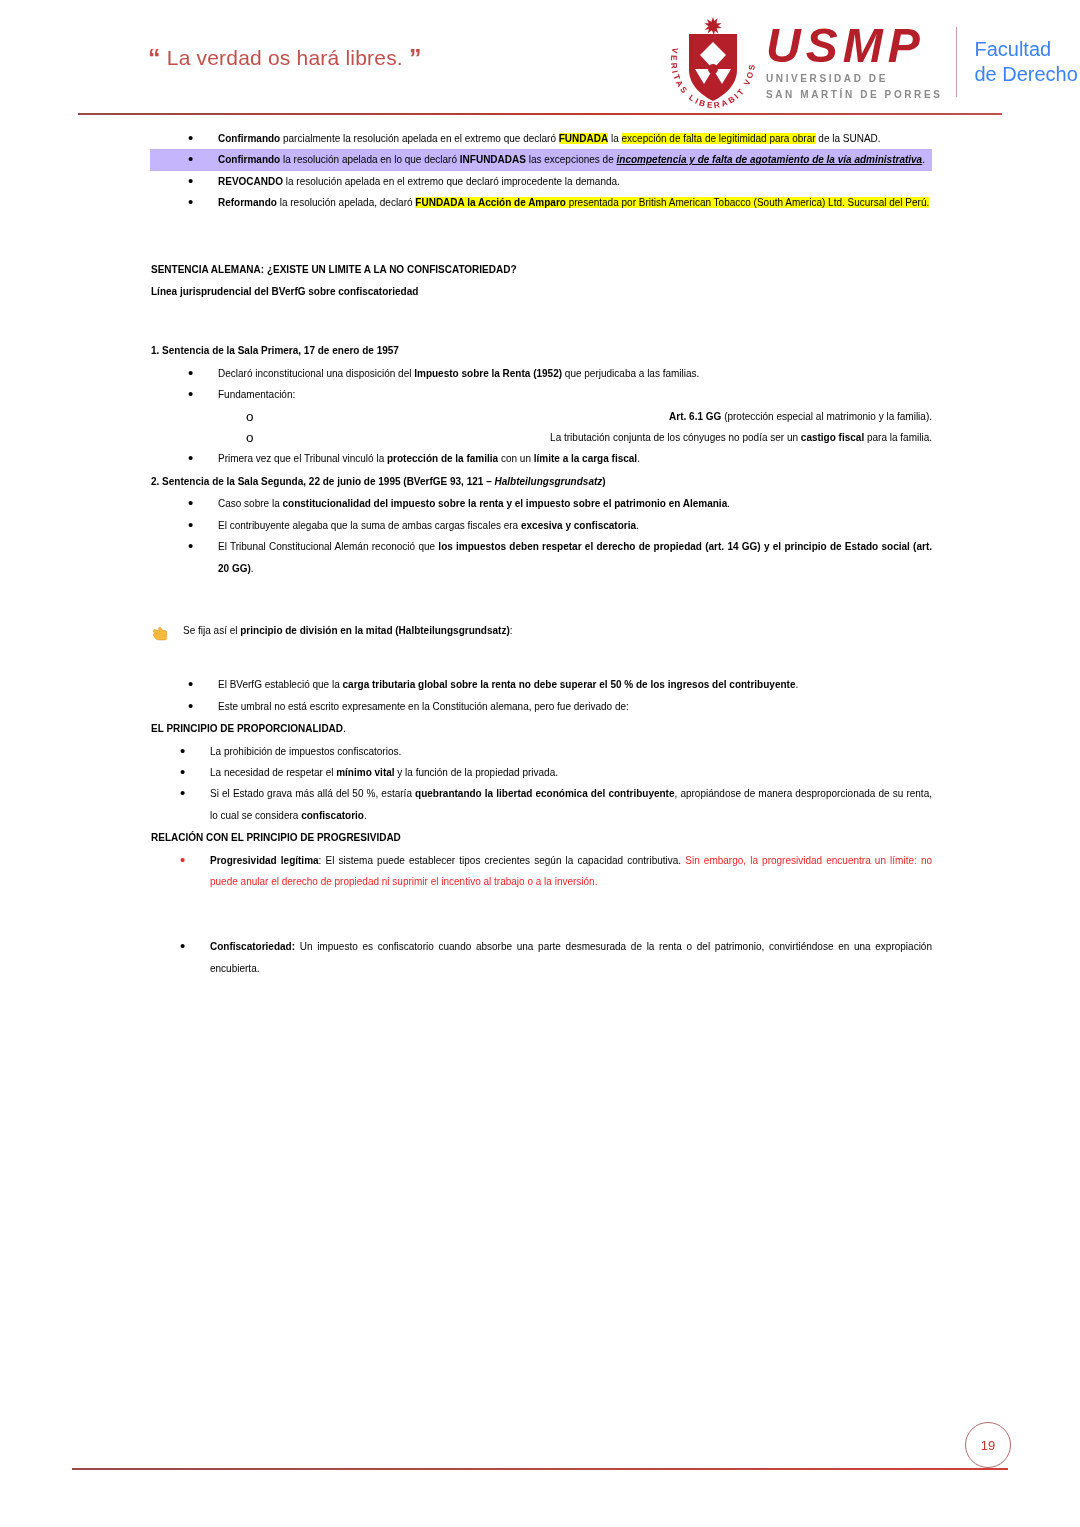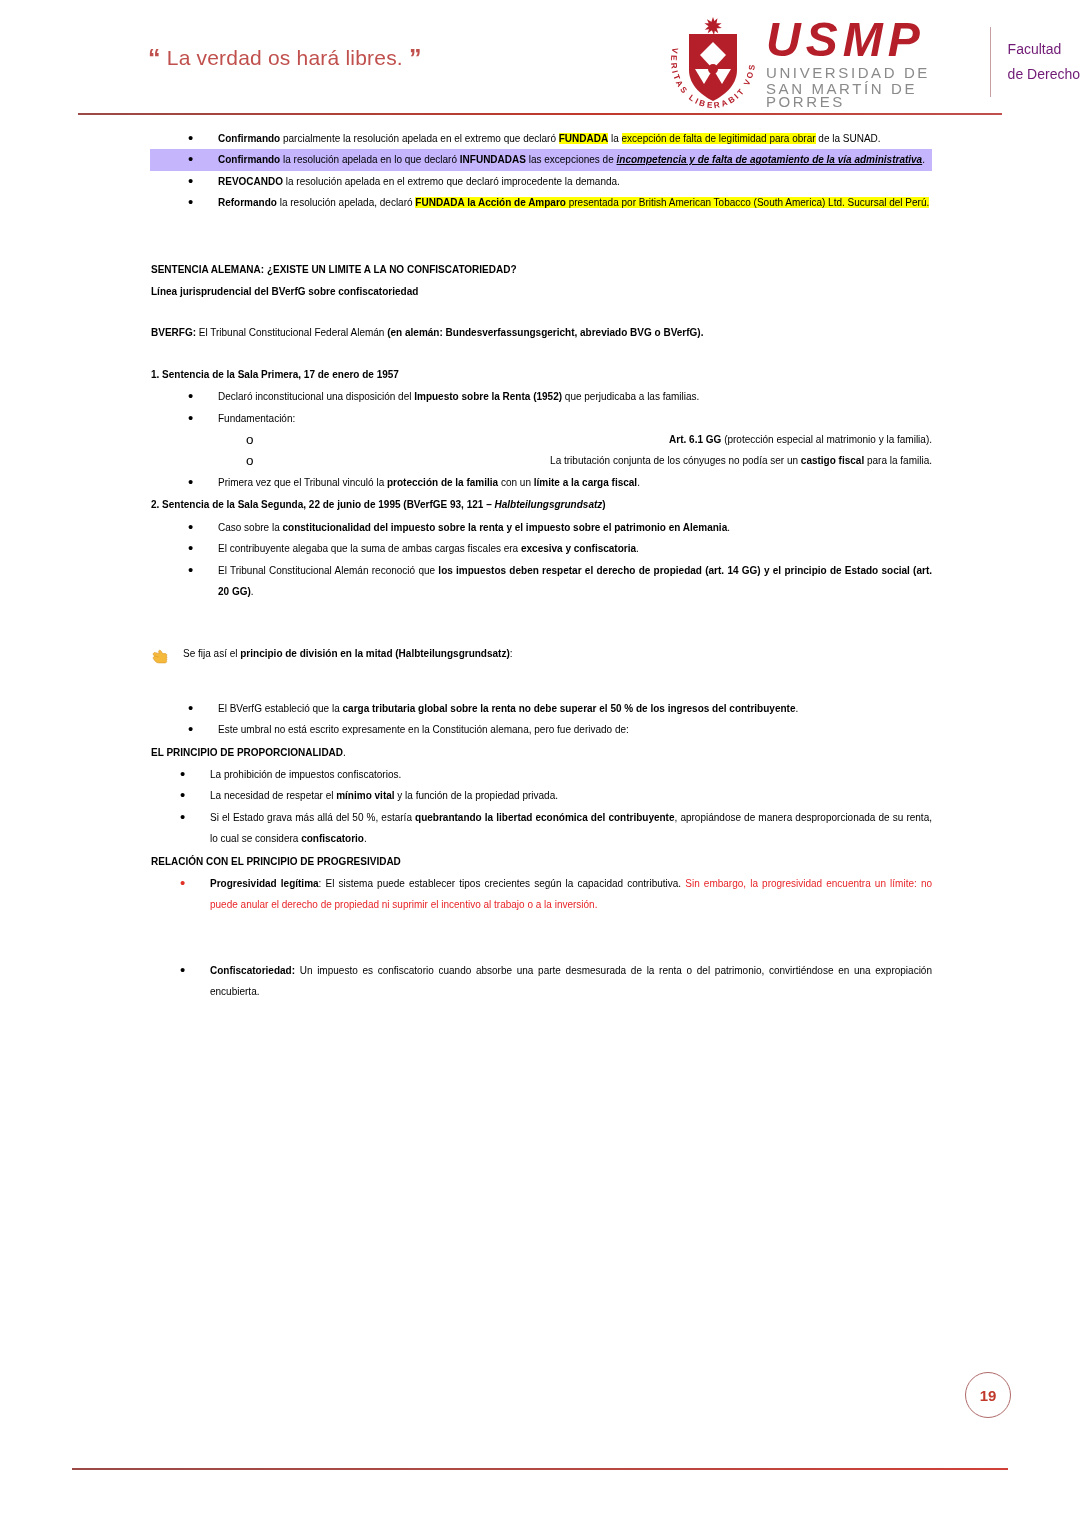--- a/index.html
+++ b/index.html
@@ -65,36 +65,36 @@
   }
   .usmp-big {
     font-size: 48px;
     font-weight: bold;
     color: #b51f2a;
     letter-spacing: 5px;
     line-height: 46px;
     font-style: italic;
   }
   .usmp-sub {
-    font-size: 15px;
+    font-size: 10px;
     color: #8a8a8a;
     letter-spacing: 2.6px;
     line-height: 13px;
-    font-weight: normal;
+    font-weight: bold;
     margin-top: 3px;
   }
   .logo-divider {
     width: 1px;
     height: 70px;
     background: #c8a0a3;
     margin: 0 17px 0 14px;
   }
   .facultad {
-    font-size: 14px;
-    color: #701a75;
+    font-size: 20px;
+    color: #3b82f6;
     line-height: 25px;
     white-space: nowrap;
   }
   .header-rule {
     position: absolute;
     left: 78px;
     top: 113px;
     width: 924px;
     height: 2px;
     background: linear-gradient(to right, #9b4a47, #c0392b 55%, #c0504d);
@@ -191,30 +191,30 @@
     width: 19px;
     height: 17px;
     position: relative;
     top: 3px;
   }
 
   
   .pagenum {
     position: absolute;
     left: 965px;
-    top: 1372px;
+    top: 1422px;
     width: 44px;
     height: 44px;
     border: 1.4px solid #b06a6a;
     border-radius: 50%;
     display: flex;
     align-items: center;
     justify-content: center;
-    font-size: 15px;
-    font-weight: bold;
+    font-size: 13px;
+    font-weight: normal;
     color: #c0392b;
   }
   .footer-rule {
     position: absolute;
     left: 72px;
     top: 1468px;
     width: 936px;
     height: 2px;
     background: linear-gradient(to right, #9b4a47, #b04a44 45%, #d04038);
   }
@@ -298,21 +298,20 @@
     </ul>
 
     <div class="spacer-26"></div>
     <div class="spacer-18"></div>
 
     <p class="heading">SENTENCIA ALEMANA: ¿EXISTE UN LIMITE A LA NO CONFISCATORIEDAD?</p>
     <p class="heading">Línea jurisprudencial del BVerfG sobre confiscatoriedad</p>
 
     <div class="spacer-18"></div>
 
-    <p class="just"><b>BVERFG:</b><span> El Tribunal Constitucional Federal Alemán </span><b>(en alemán: Bundesverfassungsgericht, abreviado BVG o BVerfG).</b></p>
 
     <div class="spacer-18"></div>
 
     <p class="heading">1. Sentencia de la Sala Primera, 17 de enero de 1957</p>
 
     <ul class="lvl1">
       <li class="just">
         <span>Declaró inconstitucional una disposición del </span><b>Impuesto sobre la Renta (1952)</b><span> que perjudicaba a las familias.</span>
       </li>
       <li>

